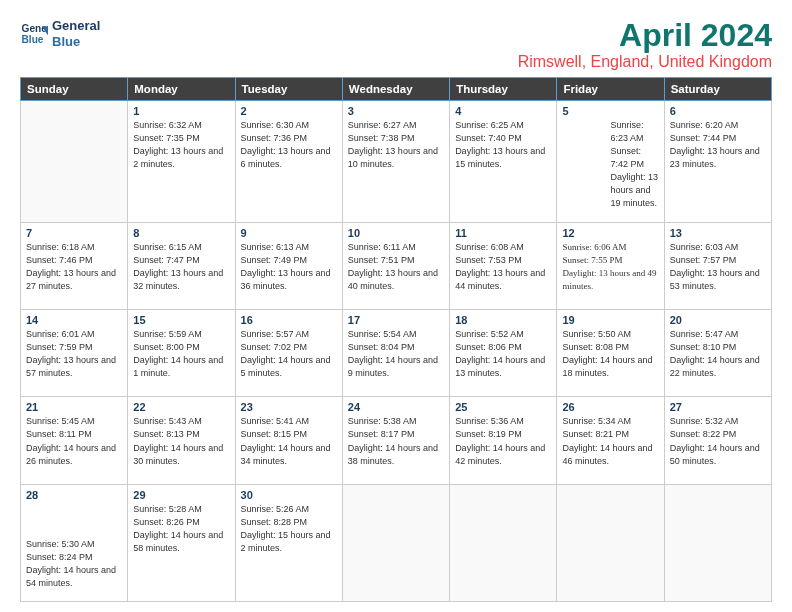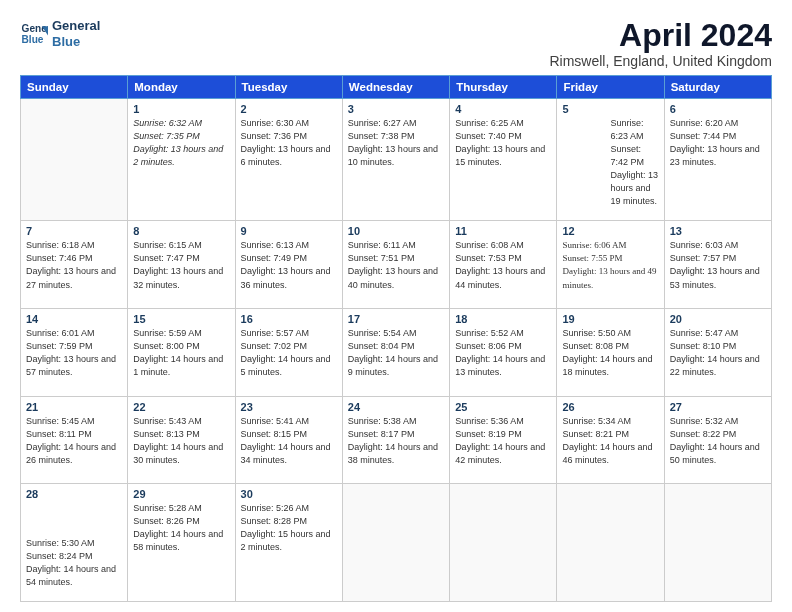--- a/index.html
+++ b/index.html
@@ -31,36 +31,36 @@
     .logo-icon {
       width: 28px;
       height: 28px;
     }
     .title-block {
       text-align: right;
     }
     .main-title {
       font-size: 32px;
       font-weight: bold;
-      color: #0f172a;
+      color: #0f766e;
       line-height: 1.1;
     }
     .subtitle {
-      font-size: 14px;
-      color: #404040;
+      font-size: 16px;
+      color: #ef4444;
       font-weight: normal;
     }
     .calendar-table {
       width: 100%;
       border-collapse: collapse;
       flex: 1;
       table-layout: fixed;
     }
     .calendar-table thead tr th {
-      background-color: #1d4ed8;
+      background-color: #404040;
       color: #fff;
       font-size: 11.5px;
       font-weight: bold;
       text-align: left;
       padding: 5px 6px;
       border: 1px solid #5a9fd4;
     }
     .calendar-table tbody tr td {
       border: 1px solid #ccc;
       vertical-align: top;
@@ -120,21 +120,21 @@
           <th>Thursday</th>
           <th>Friday</th>
           <th>Saturday</th>
         </tr>
     </thead>
     <tbody id="calendar-body">
     <tr>
           <td class="empty-cell"></td>
           <td>
             <div class="day-number">1</div>
-            <div class="day-detail" style="white-space: pre-line; font-style: italic;">Sunrise: 6:32 AM
+            <div class="day-detail" style="white-space: pre-line;">Sunrise: 6:32 AM
 Sunset: 7:35 PM
 Daylight: 13 hours and 2 minutes.</div>
           </td>
           <td>
             <div class="day-number">2</div>
             <div class="day-detail" style="white-space: pre-line;">Sunrise: 6:30 AM
 Sunset: 7:36 PM
 Daylight: 13 hours and 6 minutes.</div>
           </td>
           <td>

